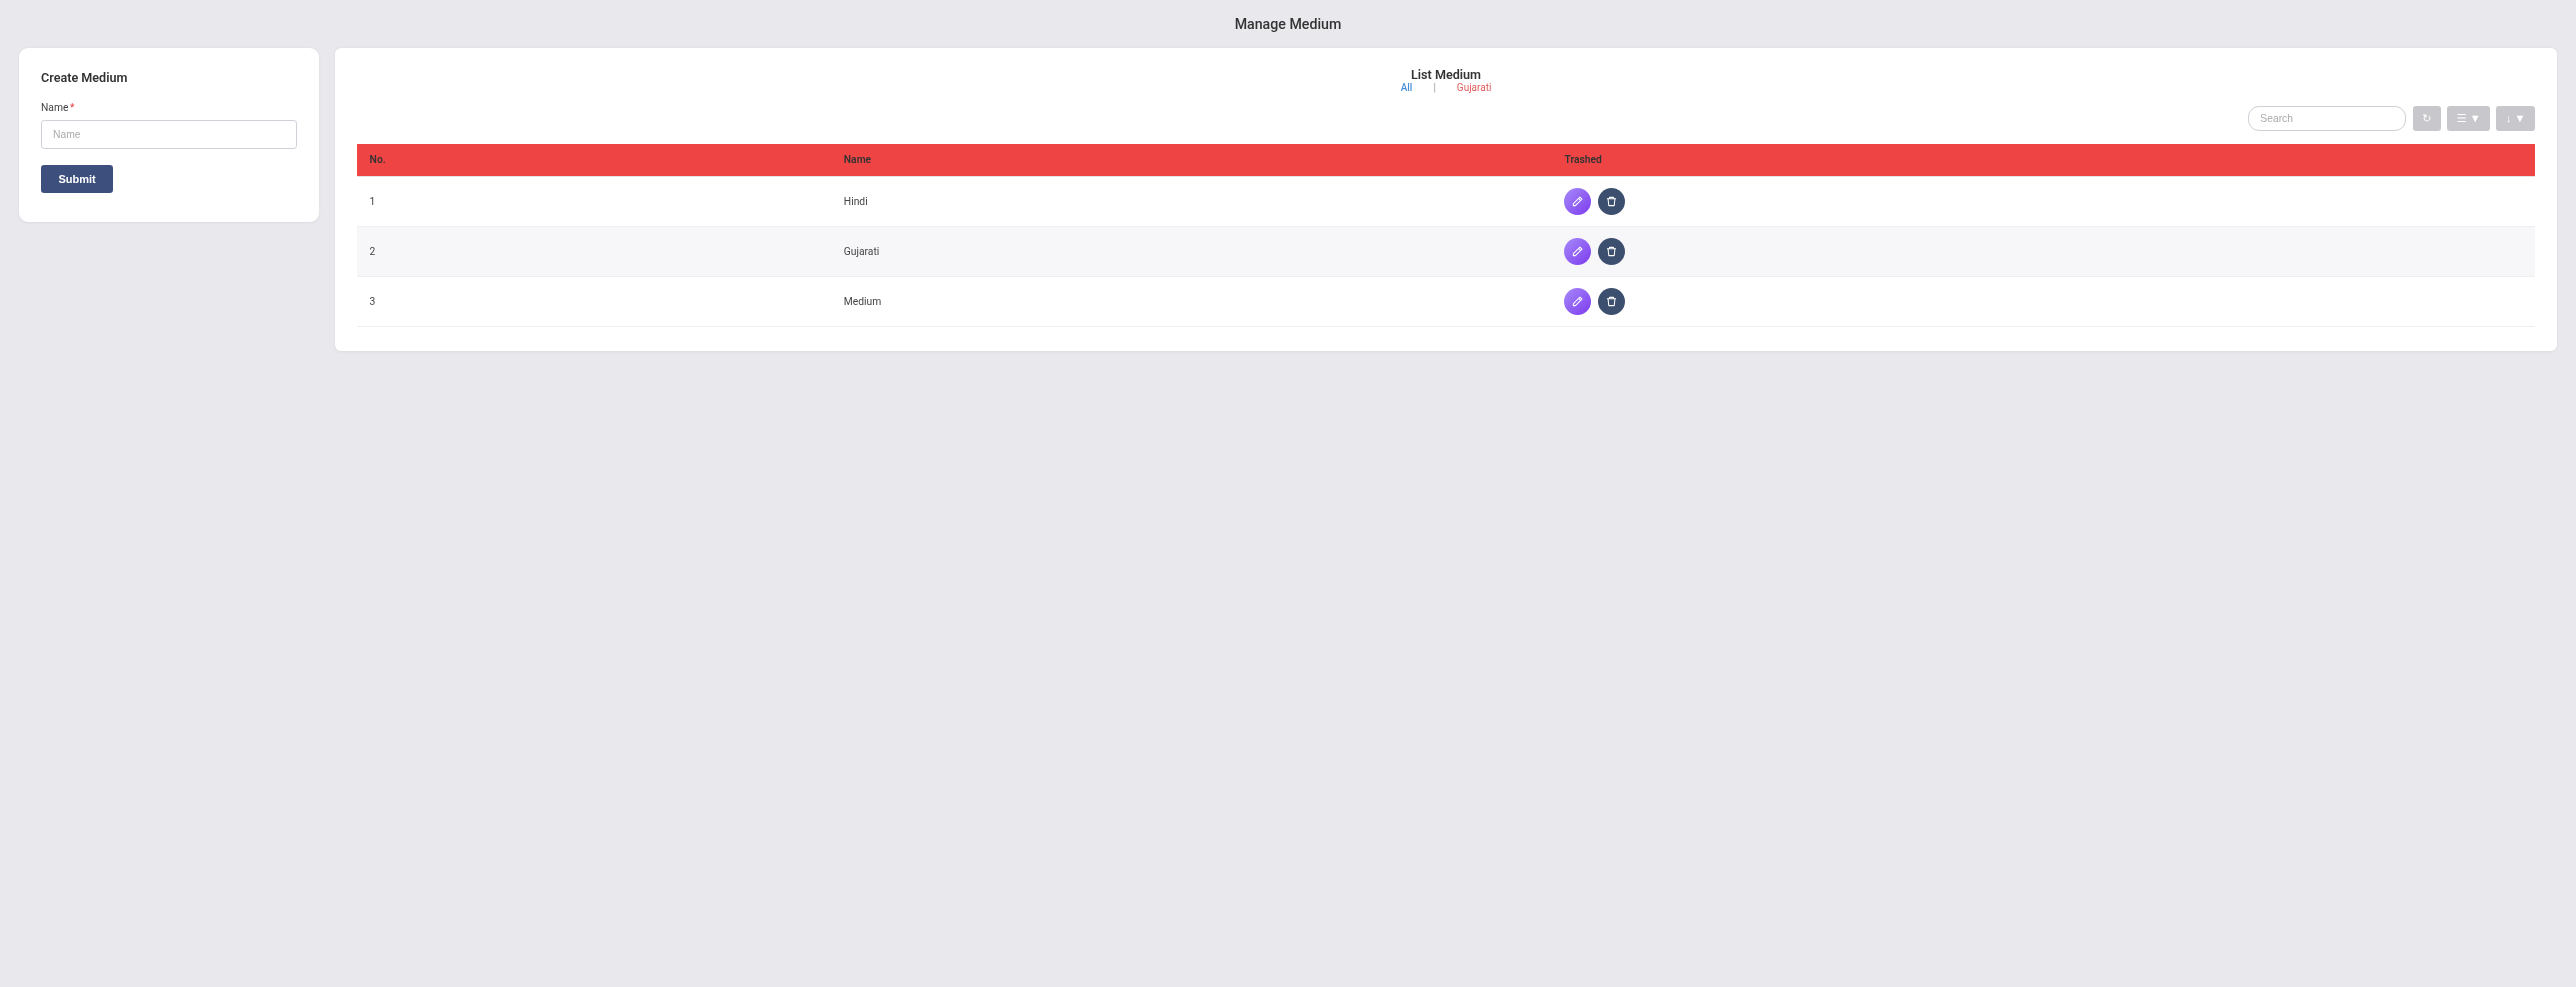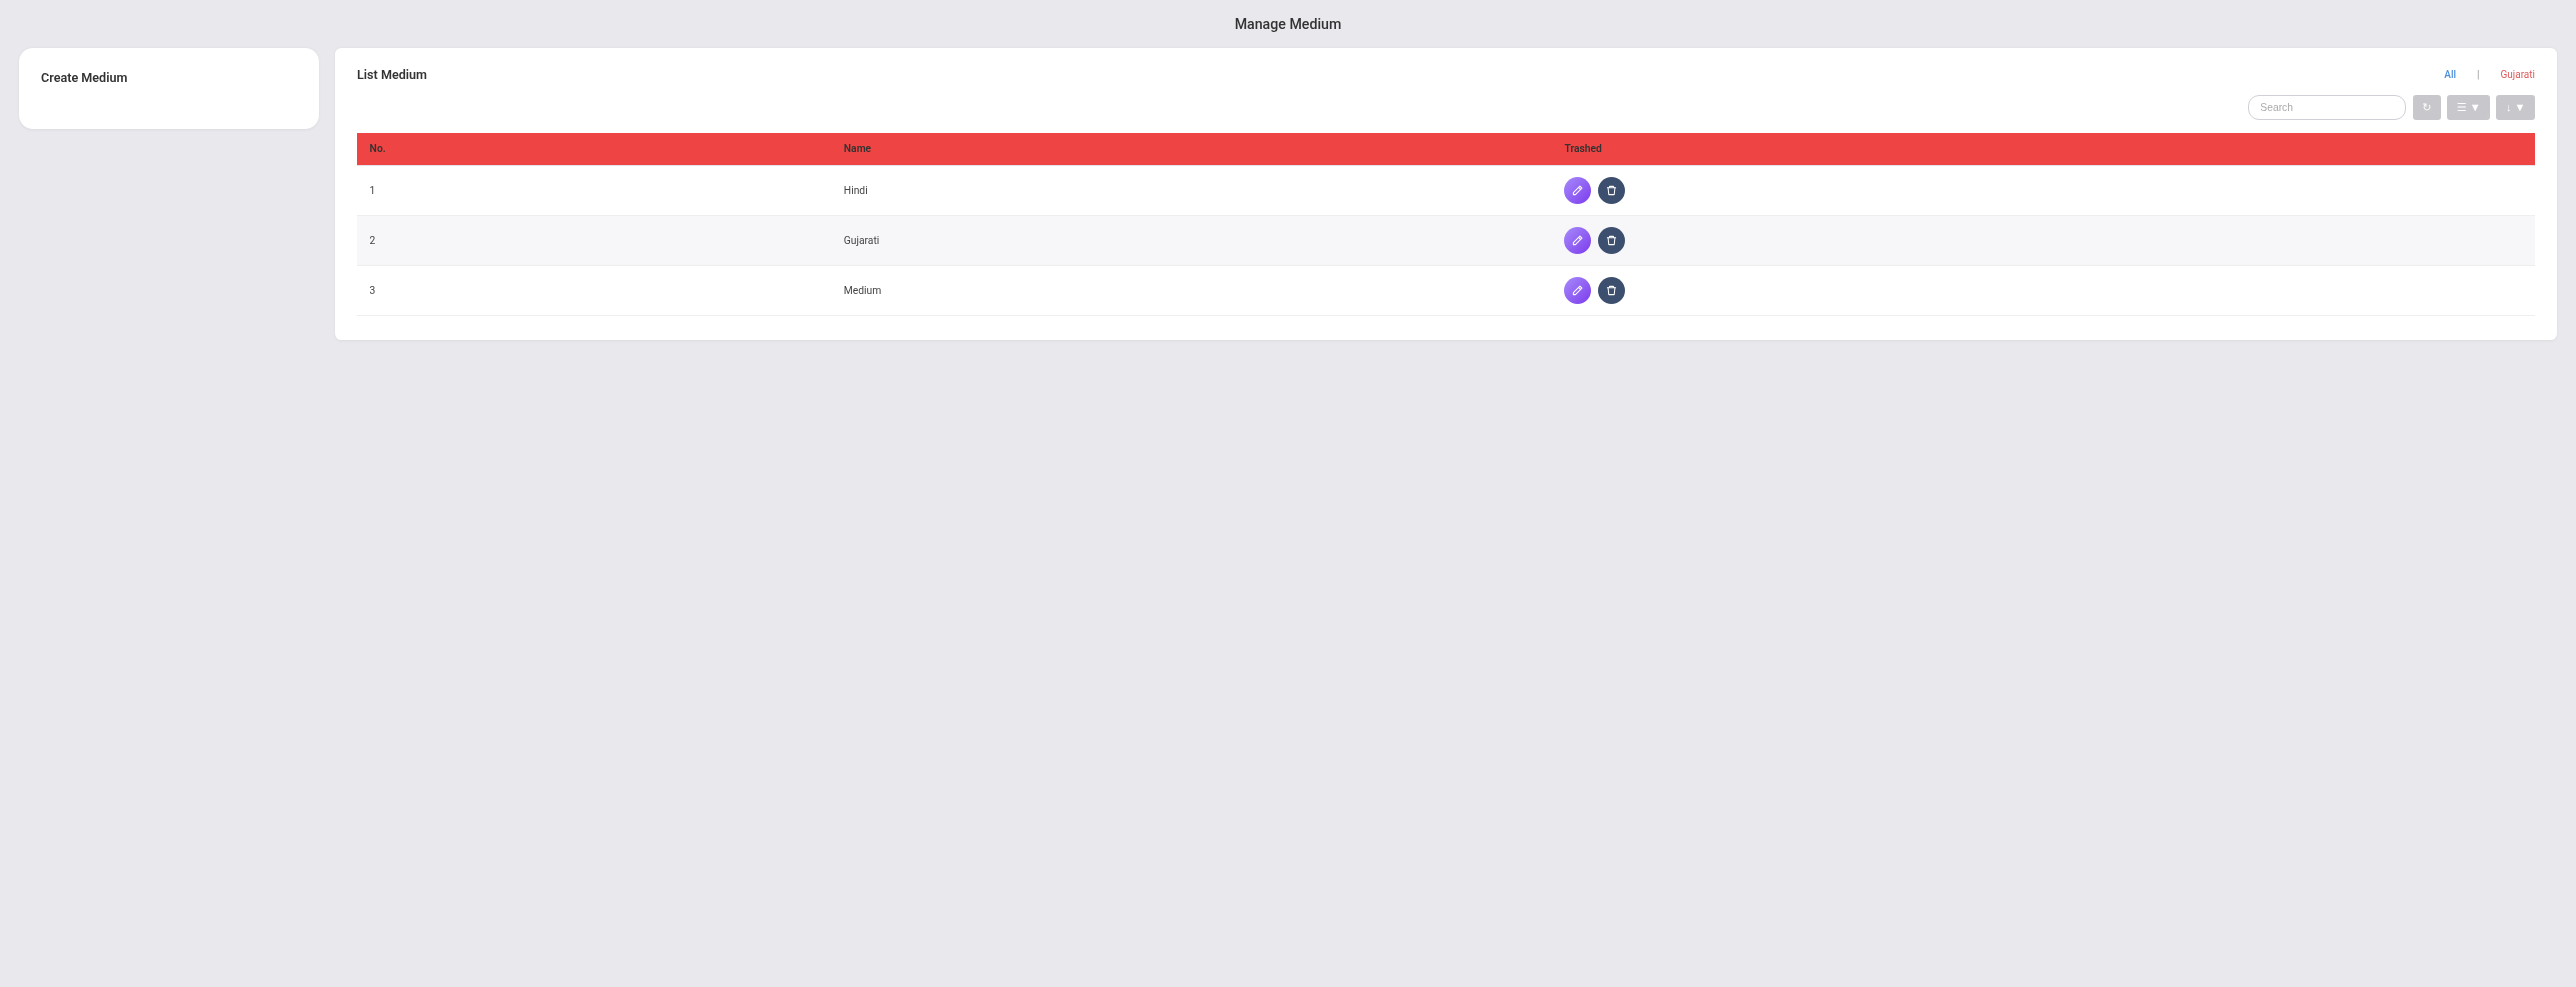--- a/index.html
+++ b/index.html
@@ -18,21 +18,21 @@
       margin-bottom: 16px;
       text-align: center;
     }
     .main-layout {
       display: flex;
       gap: 16px;
       align-items: flex-start;
     }
     .left-panel {
       background: #fff;
-      border-radius: 14px;
+      border-radius: 9px;
       padding: 22px 22px 28.4px;
       width: 300px;
       flex-shrink: 0;
       box-shadow: 0 0.8px 3.2px rgba(0,0,0,0.06);
     }
     .panel-title {
       font-size: 12.6px;
       font-weight: 600;
       color: #333;
       margin-bottom: 16px;
@@ -73,20 +73,21 @@
       border-radius: 6.3px;
       padding: 19px 22px 24px;
       flex: 1;
       box-shadow: 0 0.8px 3.2px rgba(0,0,0,0.06);
     }
     .right-panel-header {
       display: flex;
       justify-content: space-between;
       align-items: center;
       margin-bottom: 12.6px;
+      flex-direction: column;
     }
     .list-title {
       font-size: 12.6px;
       font-weight: 600;
       color: #333;
     }
     .filter-links {
       display: flex;
       align-items: flex-start;
       gap: 21px;
@@ -197,20 +198,27 @@
   </style>
 </head>
 <body>
 
 <h1 class="page-title">Manage Medium</h1>
 
 <div class="main-layout">
 
   <div class="left-panel">
     <div class="panel-title">Create Medium</div>
+    <form>
+      <label class="form-label">
+        <span>Name</span><span class="required">*</span>
+      </label>
+      <input class="form-input" type="text" placeholder="Name" style="">
+      <button class="submit-btn" type="submit">Submit</button>
+    </form>
   </div>
 
   <div class="right-panel">
     <div class="right-panel-header">
       <div class="list-title">List Medium</div>
       <div class="filter-links">
         <a href="#" class="filter-link-active">All</a>
         <span class="filter-divider">|</span>
         <a href="#" class="filter-link">Gujarati</a>
       </div>

